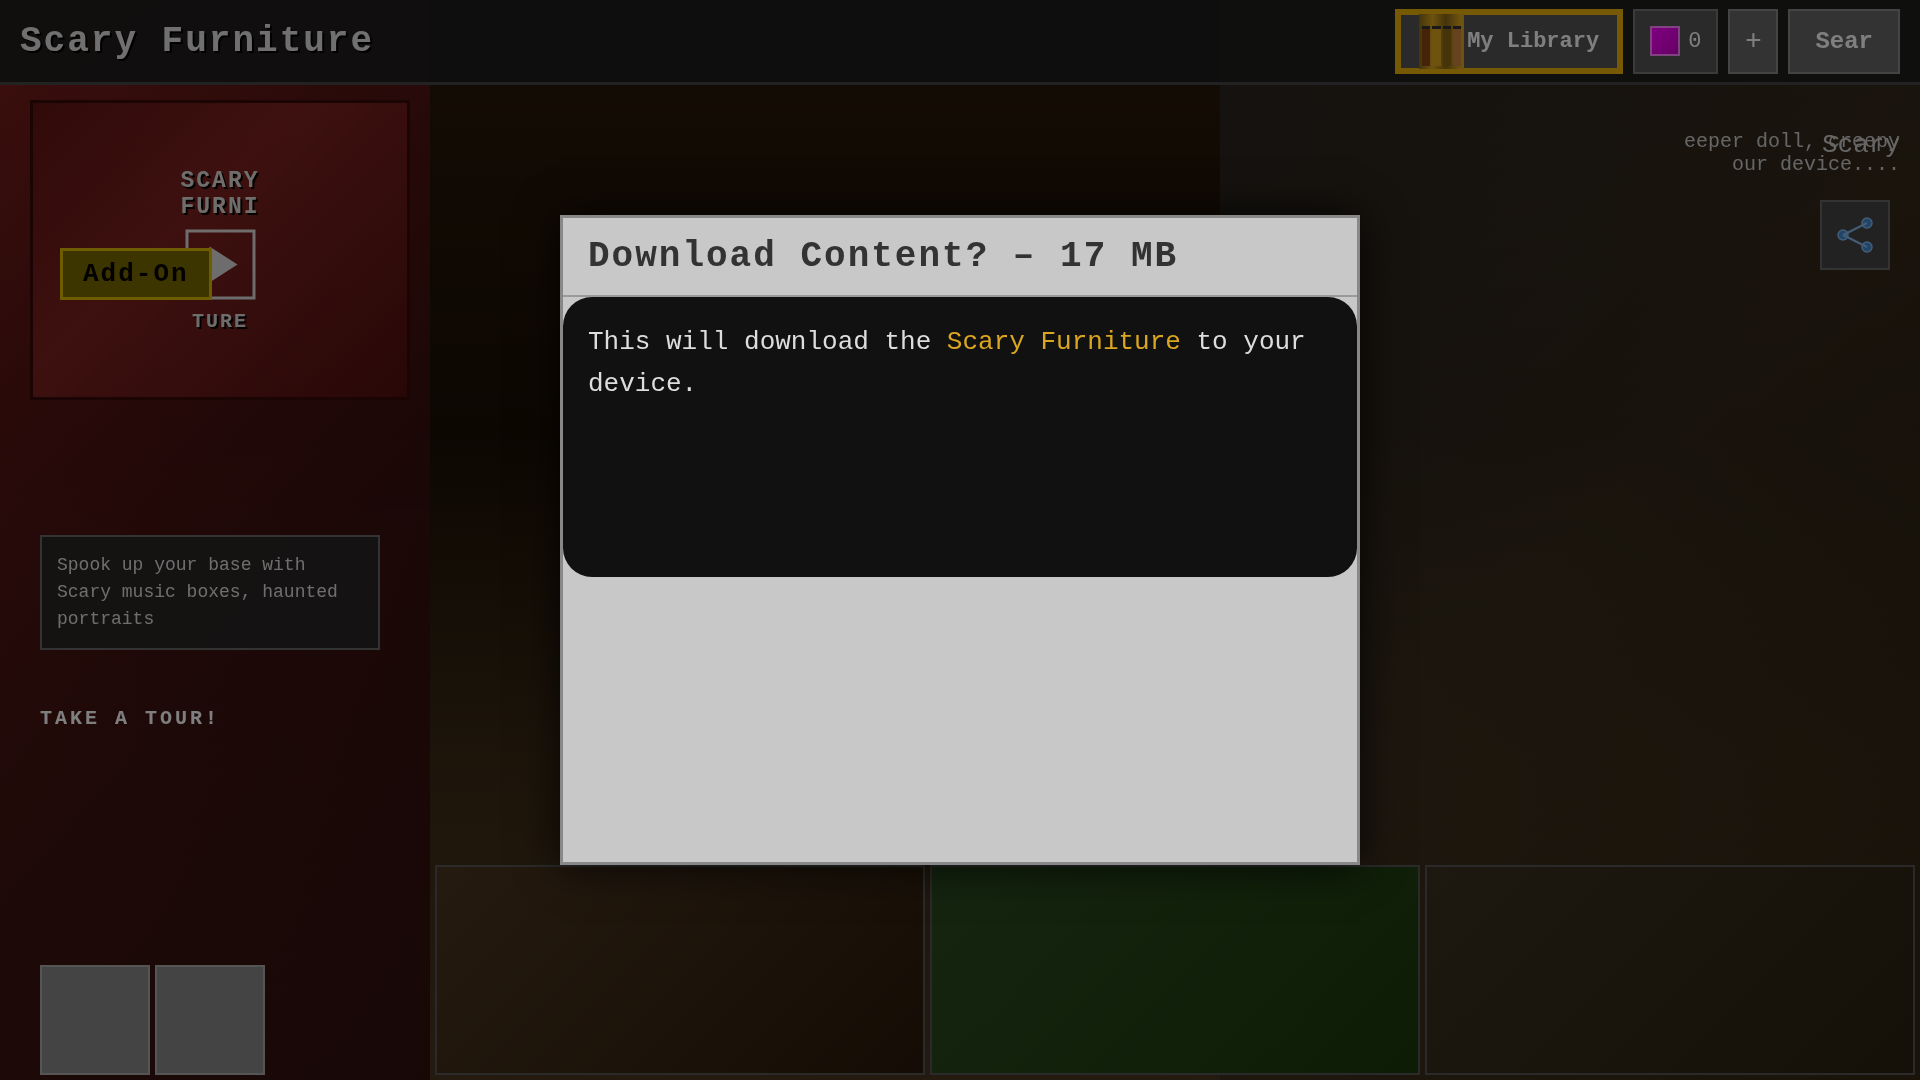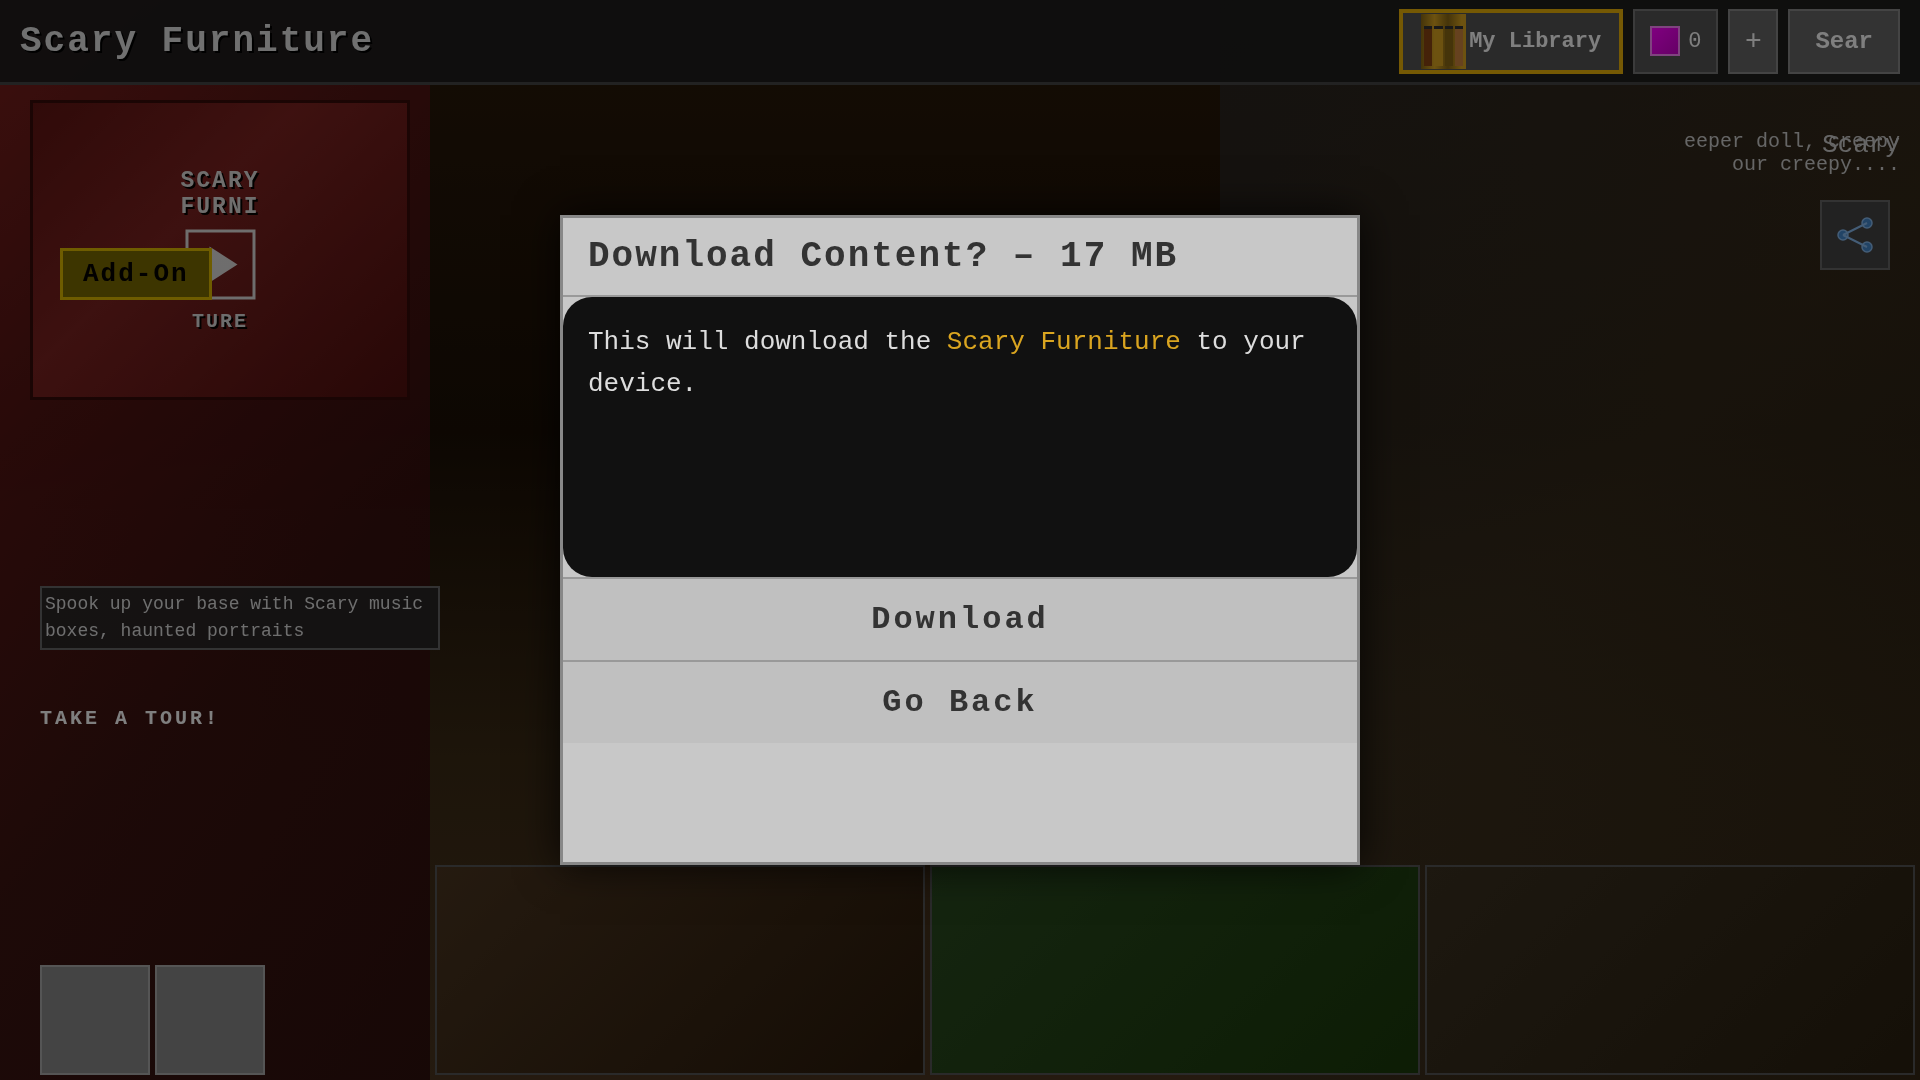--- a/index.html
+++ b/index.html
@@ -95,24 +95,24 @@
       font-weight: bold;
       padding: 8px 20px;
       font-family: 'Courier New', monospace;
       letter-spacing: 2px;
     }
 
     .description-box {
       position: absolute;
       bottom: 430px;
       left: 40px;
-      width: 400px;
+      width: 340px;
       background: rgba(40, 40, 40, 0.9);
       border: 2px solid #666;
-      padding: 3px;
+      padding: 15px;
       color: #ddd;
       font-size: 18px;
       line-height: 1.5;
       font-family: 'Courier New', monospace;
     }
 
     .take-tour {
       position: absolute;
       bottom: 350px;
       left: 40px;
@@ -174,21 +174,21 @@
       display: flex;
       align-items: center;
       gap: 10px;
     }
 
     .my-library-btn {
       display: flex;
       align-items: center;
       gap: 3px;
       background: #555;
-      border: 4px solid #eab308;
+      border: 6px solid #eab308;
       padding: 8px 18px;
       cursor: pointer;
       height: 65px;
     }
 
     .library-icon {
       width: 45px;
       height: 55px;
       background: linear-gradient(to right, #8B6914 0%, #DAA520 30%, #8B6914 60%, #DAA520 90%);
       display: flex;
@@ -440,21 +440,21 @@
 
   <div class="small-thumbs">
     <div class="small-thumb"></div>
     <div class="small-thumb"></div>
   </div>
 
   <div class="bg-right"></div>
 
   <div class="right-text">
     <div>eeper doll, creepy</div>
-    <div>our creepy....</div>
+    <div>our device....</div>
   </div>
 
   <div class="download-bg-label">Scary</div>
 
   <div class="share-icon-area">
     <svg width="40" height="40" viewBox="0 0 40 40">
       <circle cx="32" cy="8" r="5" fill="#4488CC" stroke="#88BBEE" stroke-width="1.5"></circle>
       <circle cx="8" cy="20" r="5" fill="#4488CC" stroke="#88BBEE" stroke-width="1.5"></circle>
       <circle cx="32" cy="32" r="5" fill="#4488CC" stroke="#88BBEE" stroke-width="1.5"></circle>
       <line x1="32" y1="8" x2="8" y2="20" stroke="#88BBEE" stroke-width="2"></line>
@@ -505,18 +505,14 @@
     <div class="modal-header">
       <div class="modal-title">Download Content? – 17 MB</div>
     </div>
 
     <div class="modal-content-area">
       <div class="modal-message">
         <span>This will download the </span><span class="highlight-text">Scary Furniture</span><span> to your device.</span>
       </div>
     </div>
 
-    <div class="modal-buttons">
-      <button class="modal-btn download-btn">Download</button>
-      <button class="modal-btn go-back-btn">Go Back</button>
-    </div>
   </div>
 </div>
 
 </body></html>

